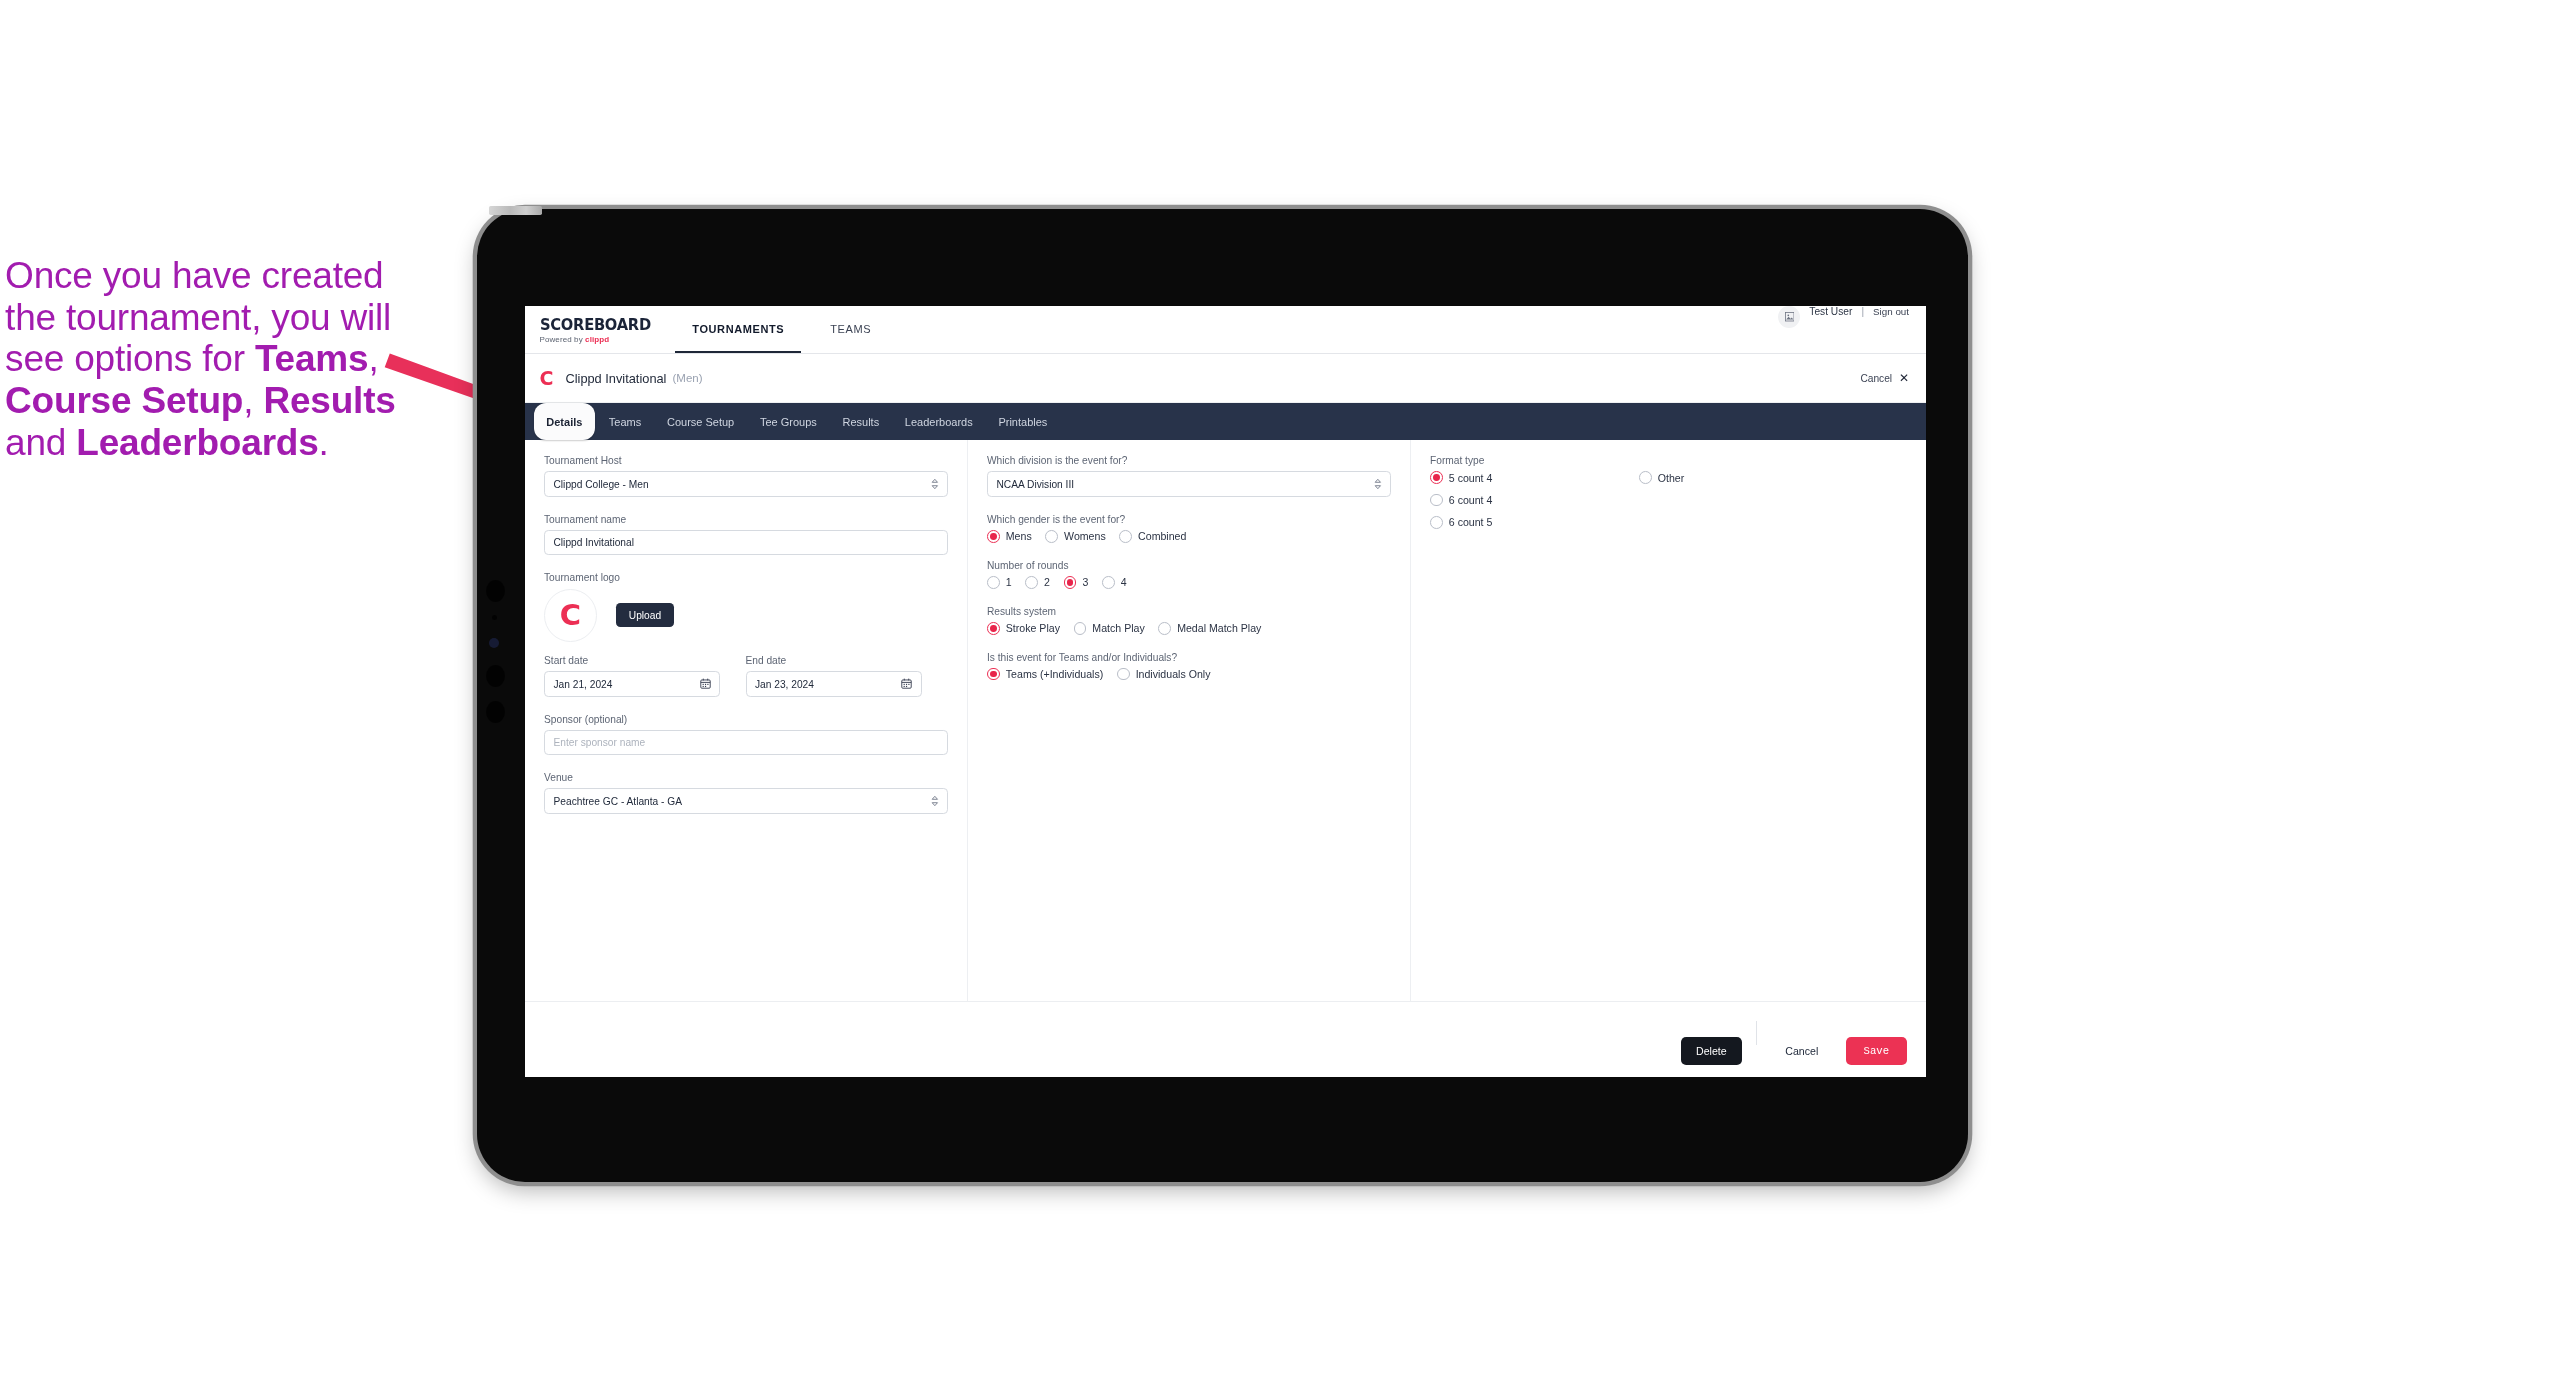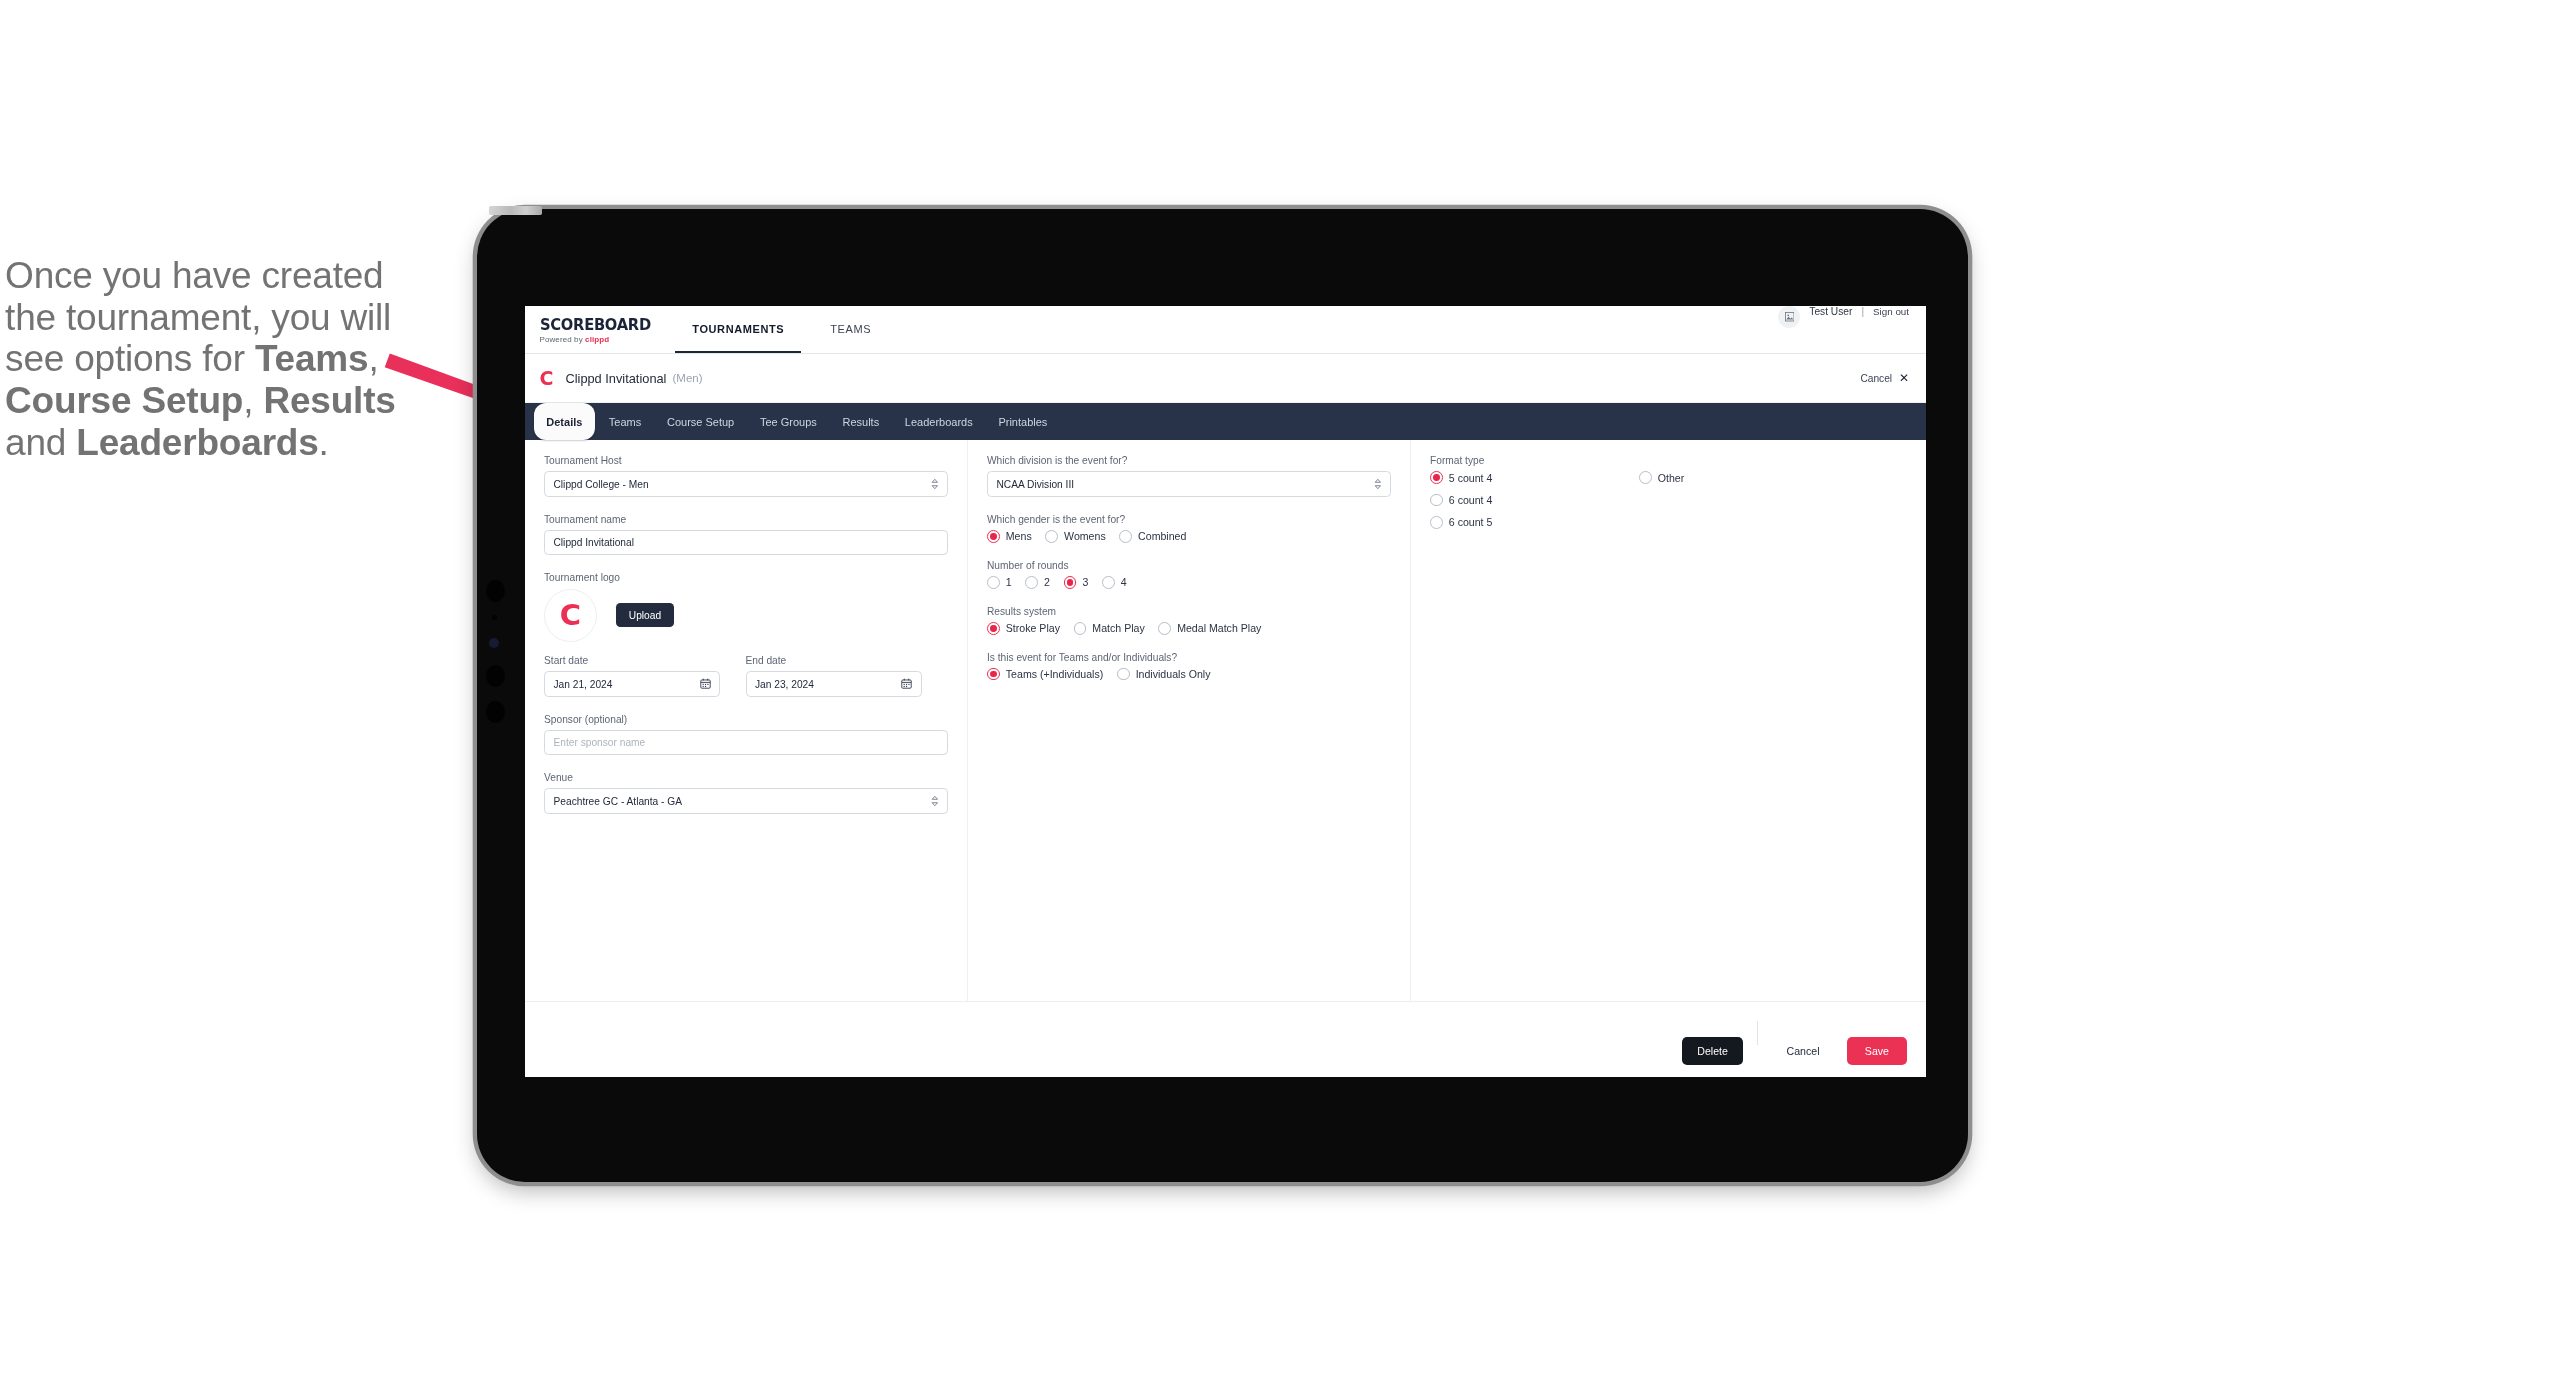--- a/index.html
+++ b/index.html
@@ -11,21 +11,21 @@
   }
   .page { position: relative; width: 2576px; height: 1386px; background: #fff; }
 
   
   .annotation {
     position: absolute;
     left: 5.1px; top: 255px;
     width: 426px;
     font-size: 37px;
     line-height: 1.125;
-    color: #737373;
+    color: #a21caf;
     letter-spacing: -0.2px;
   }
   .annotation b { font-weight: 700; }
 
   
   .arrow { position: absolute; left: 323px; top: 306px; width: 409px; height: 204px; pointer-events:none; }
 
   
   .device {
     position: absolute;
@@ -181,21 +181,21 @@
     height: 63px; background:#fff; border-top:0.9px solid #eceef1;
     display:flex; align-items:center; justify-content:flex-end;
     padding-right:19px; gap:0;
   }
   .btn {
     font-size:10.6px; border-radius:5.1px; padding:7.7px 15.3px; cursor:pointer;margin-top:36px;
   }
   .btn-delete { background:#14181f; color:#fff; }
   .vbar { width:0.9px; height:24px; background:#e0e3e8; margin:0 13.6px; }
   .btn-cancel { color:#222b3c; background:transparent; }
-  .btn-save { background:#ec3254; color:#fff; margin-left:12px; padding:8px 18px; }
+  .btn-save { background:#ec3254; color:#fff; margin-left:12px; padding:8px 18px;font-family:Liberation Mono, monospace; }
 </style>
 </head>
 <body>
 
 <div class="page">
 
   <div class="annotation">
     <span>Once you have created the tournament, you will see options for </span><b>Teams</b><span>, </span><b>Course Setup</b><span>, </span><b>Results</b><span> and </span><b>Leaderboards</b><span>.</span>
   </div>
 

